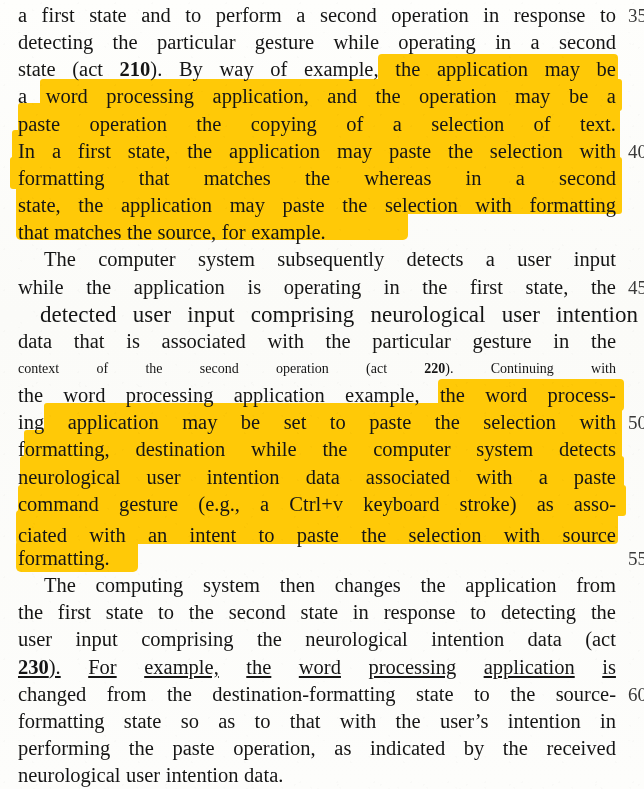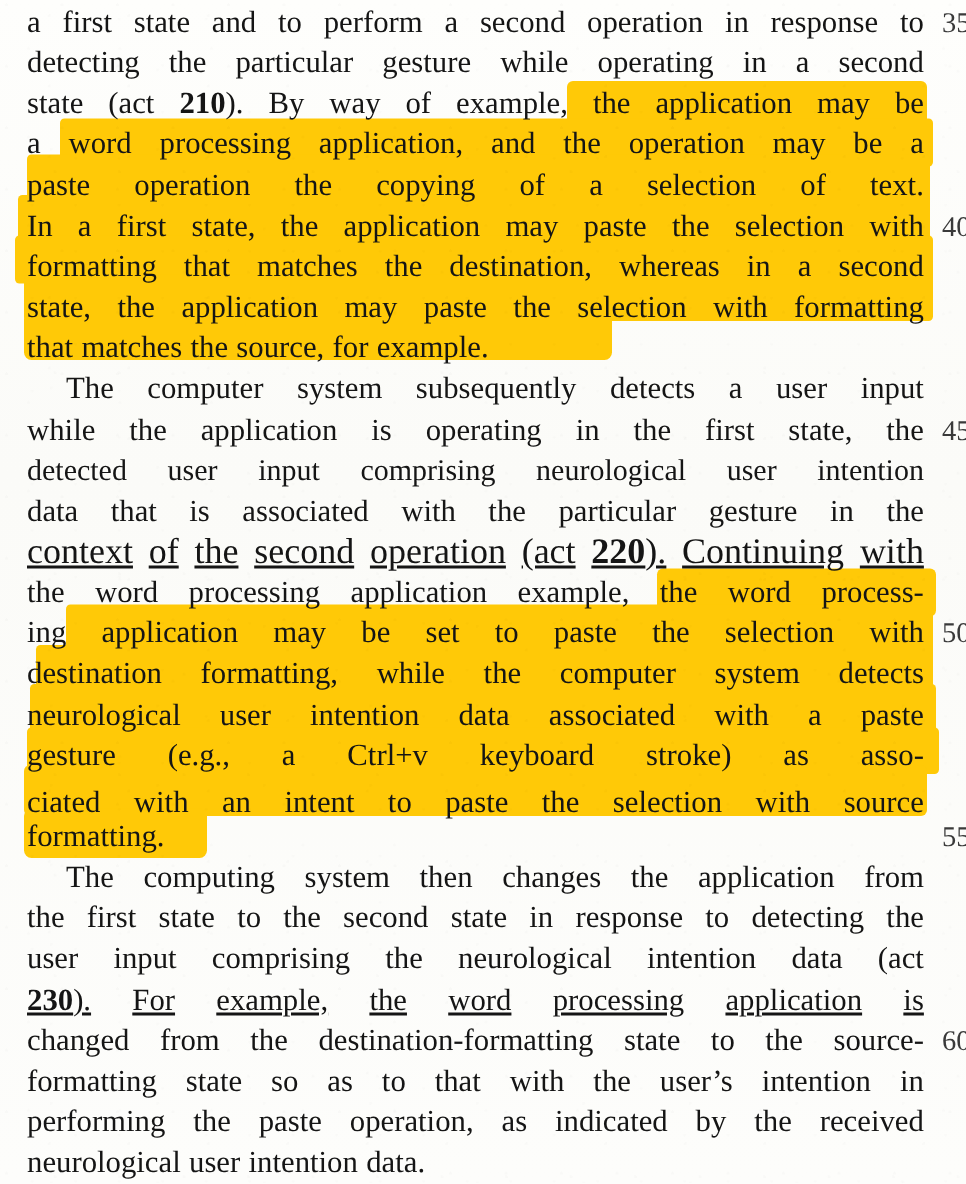--- a/index.html
+++ b/index.html
@@ -188,21 +188,20 @@
         <span>selection</span>
         <span>with</span>
       </div>
     </div>
     <div class="line just" style="top: 164.9px; height: 27px; line-height: 27px; font-size: 20.5px;">
       <div class="row">
         <span>formatting</span>
         <span>that</span>
         <span>matches</span>
         <span>the</span>
-        <span>destination,</span>
         <span>whereas</span>
         <span>in</span>
         <span>a</span>
         <span>second</span>
       </div>
     </div>
     <div class="line just" style="top: 192.05px; height: 27px; line-height: 27px; font-size: 20.5px;">
       <div class="row">
         <span>state,</span>
         <span>the</span>
@@ -244,21 +243,21 @@
         <span>application</span>
         <span>is</span>
         <span>operating</span>
         <span>in</span>
         <span>the</span>
         <span>first</span>
         <span>state,</span>
         <span>the</span>
       </div>
     </div>
-    <div class="line just" style="top: 300.65px; height: 27px; line-height: 27px; font-size: 20px;">
+    <div class="line just" style="top: 300.65px; height: 27px; line-height: 27px; font-size: 23px; margin-left: 22px;">
       <div class="row">
         <span>detected</span>
         <span>user</span>
         <span>input</span>
         <span>comprising</span>
         <span>neurological</span>
         <span>user</span>
         <span>intention</span>
       </div>
     </div>
@@ -269,21 +268,21 @@
         <span>is</span>
         <span>associated</span>
         <span>with</span>
         <span>the</span>
         <span>particular</span>
         <span>gesture</span>
         <span>in</span>
         <span>the</span>
       </div>
     </div>
-    <div class="line just" style="top: 354.95px; height: 27px; line-height: 27px; font-size: 24px; text-decoration: underline;">
+    <div class="line just" style="top: 354.95px; height: 27px; line-height: 27px; font-size: 14px;">
       <div class="row">
         <span>context</span>
         <span>of</span>
         <span>the</span>
         <span>second</span>
         <span>operation</span>
         <span>(act</span>
         <span><b class="ref">220</b>).</span>
         <span>Continuing</span>
         <span>with</span>
@@ -310,22 +309,22 @@
         <span>set</span>
         <span>to</span>
         <span>paste</span>
         <span>the</span>
         <span>selection</span>
         <span>with</span>
       </div>
     </div>
     <div class="line just" style="top: 436.4px; height: 27px; line-height: 27px; font-size: 20.5px;">
       <div class="row">
+        <span>formatting,</span>
         <span>destination</span>
-        <span>formatting,</span>
         <span>while</span>
         <span>the</span>
         <span>computer</span>
         <span>system</span>
         <span>detects</span>
       </div>
     </div>
     <div class="line just" style="top: 463.55px; height: 27px; line-height: 27px; font-size: 20.5px;">
       <div class="row">
         <span>neurological</span>
@@ -333,20 +332,21 @@
         <span>intention</span>
         <span>data</span>
         <span>associated</span>
         <span>with</span>
         <span>a</span>
         <span>paste</span>
       </div>
     </div>
     <div class="line just" style="top: 490.7px; height: 27px; line-height: 27px; font-size: 20.5px;">
       <div class="row">
+        <span>command</span>
         <span>gesture</span>
         <span>(e.g.,</span>
         <span>a</span>
         <span>Ctrl+v</span>
         <span>keyboard</span>
         <span>stroke)</span>
         <span>as</span>
         <span>asso-</span>
       </div>
     </div>

